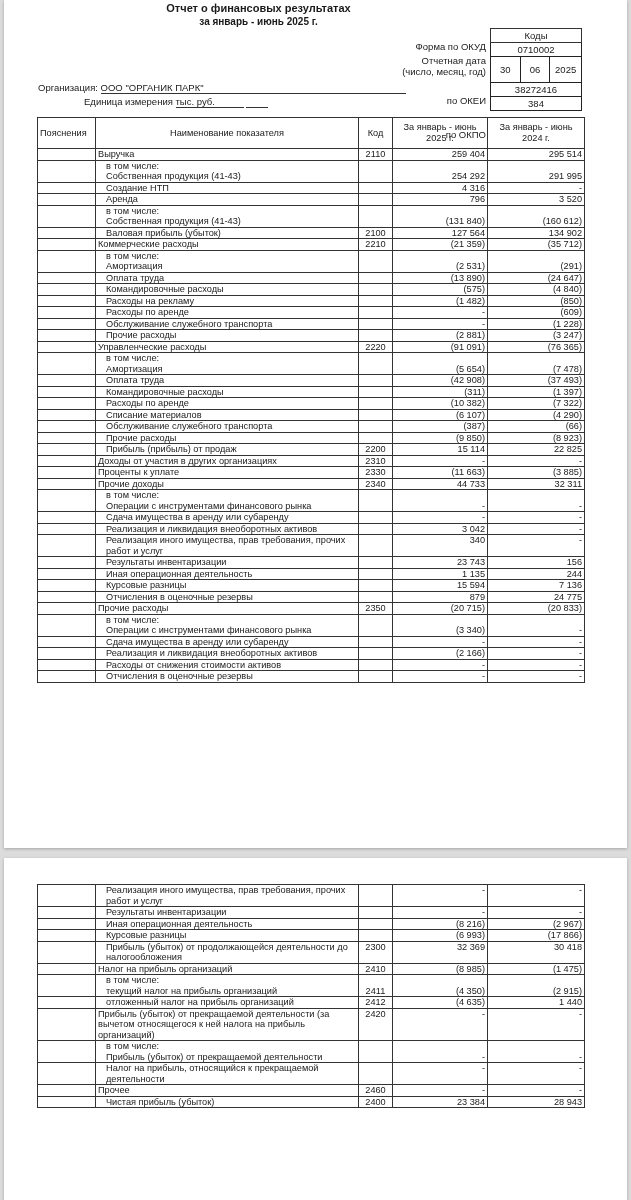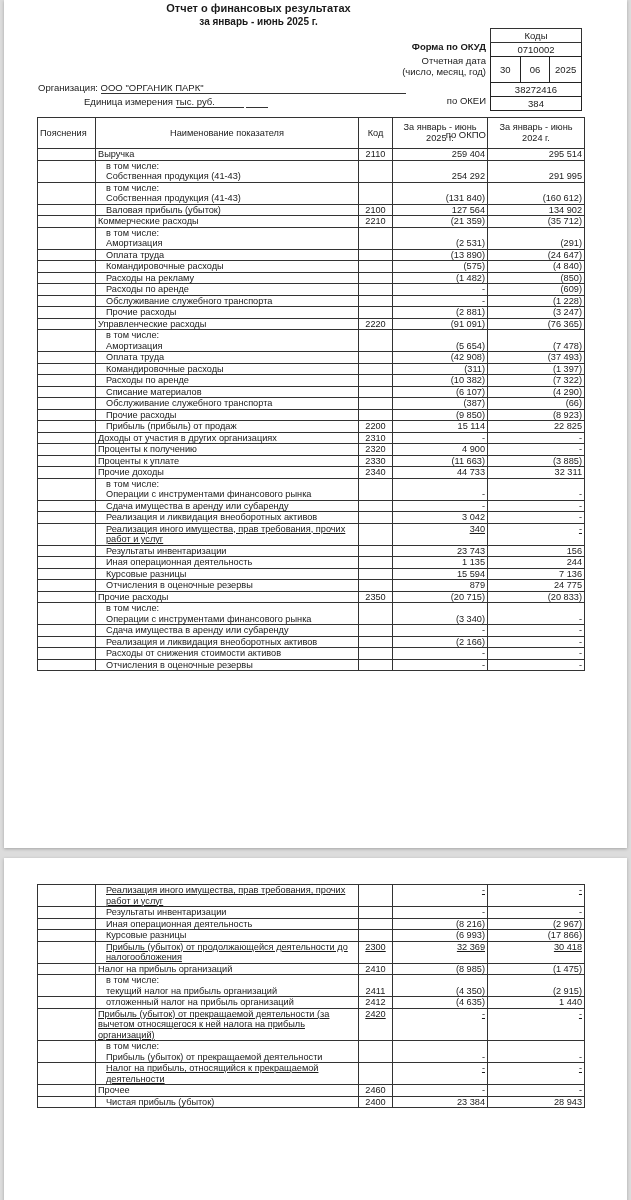--- a/index.html
+++ b/index.html
@@ -16,32 +16,32 @@
   .codes .thick { border:1.5px solid #222; }
   .codes-labels { position:absolute; right:145px; font-size:9.5px; text-align:right; line-height:11px; }
   .org { position:absolute; left:38px; font-size:9.5px; }
   .u { border-bottom:1px solid #333; display:inline-block; }
   table.rep { position:absolute; left:37px; border-collapse:collapse; font-size:9.2px; table-layout:fixed; }
   table.rep td { border:1px solid #333; padding:0 2px; vertical-align:bottom; line-height:10.5px; }
   table.rep th { border:1px solid #333; font-weight:normal; padding:2px; font-size:9.2px; line-height:11px; }
   .num { text-align:right; }
   .code { text-align:center; }
   .ind { padding-left:10px !important;margin-top:40px; }
-  .vt { vertical-align:top !important;text-decoration:underline; }
+  .vt { vertical-align:top !important; }
 </style>
 </head>
 <body>
 
 <div class="page" id="page1"></div>
 <div class="page" id="page2"></div>
 
 <div class="title t1">Отчет о финансовых результатах</div>
 <div class="title t2">за январь - июнь 2025 г.</div>
 
-<div class="codes-labels" style="top:41px;font-weight:bold;">Форма по ОКУД</div>
+<div class="codes-labels" style="top:41px;">Форма по ОКУД</div>
 <div class="codes-labels" style="top:55px;">
   <div>Отчетная дата</div>
   <div>(число, месяц, год)</div>
 </div>
 <div class="codes-labels" style="top:81px;margin-top:48px;">по ОКПО</div>
 <div class="codes-labels" style="top:95px;">по ОКЕИ</div>
 
 <table class="codes">
   <tbody>
       <tr>
@@ -107,20 +107,38 @@
           <div>в том числе:</div>
           <div>Собственная продукция (41-43)</div>
         </td>
         <td class="code"></td>
         <td class="num">254 292</td>
         <td class="num">291 995</td>
       </tr>
       <tr>
         <td></td>
         <td class="ind">
+          <div>Создание НТП</div>
+        </td>
+        <td class="code"></td>
+        <td class="num">4 316</td>
+        <td class="num">-</td>
+      </tr>
+      <tr>
+        <td></td>
+        <td class="ind">
+          <div>Аренда</div>
+        </td>
+        <td class="code"></td>
+        <td class="num">796</td>
+        <td class="num">3 520</td>
+      </tr>
+      <tr>
+        <td></td>
+        <td class="ind">
           <div>в том числе:</div>
           <div>Собственная продукция (41-43)</div>
         </td>
         <td class="code"></td>
         <td class="num">(131 840)</td>
         <td class="num">(160 612)</td>
       </tr>
       <tr>
         <td></td>
         <td class="ind">
@@ -285,29 +303,20 @@
         <td class="num">15 114</td>
         <td class="num">22 825</td>
       </tr>
       <tr>
         <td></td>
         <td>
           <div>Доходы от участия в других организациях</div>
         </td>
         <td class="code">2310</td>
         <td class="num">-</td>
-        <td class="num">-</td>
-      </tr>
-      <tr>
-        <td></td>
-        <td>
-          <div>Проценты к получению</div>
-        </td>
-        <td class="code">2320</td>
-        <td class="num">4 900</td>
         <td class="num">-</td>
       </tr>
       <tr>
         <td></td>
         <td>
           <div>Проценты к уплате</div>
         </td>
         <td class="code">2330</td>
         <td class="num">(11 663)</td>
         <td class="num">(3 885)</td>

